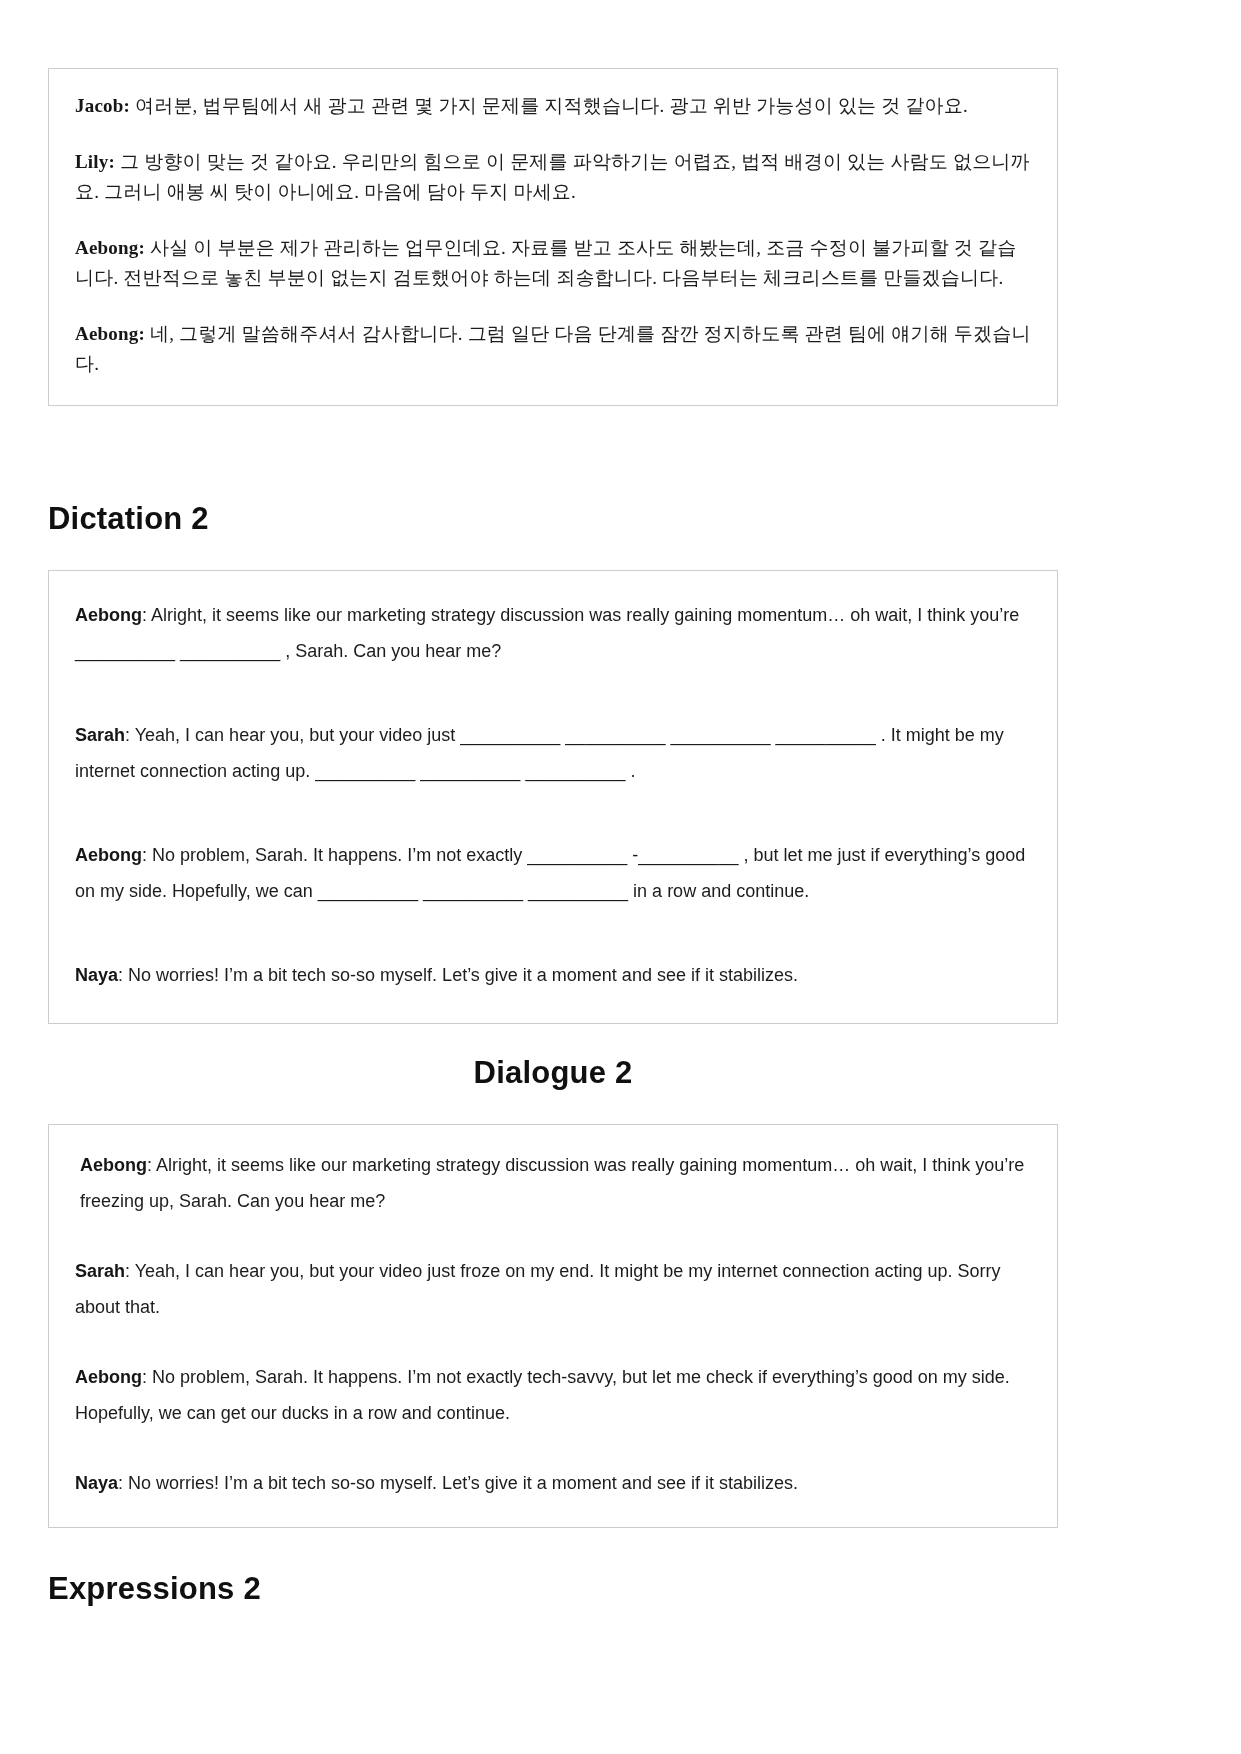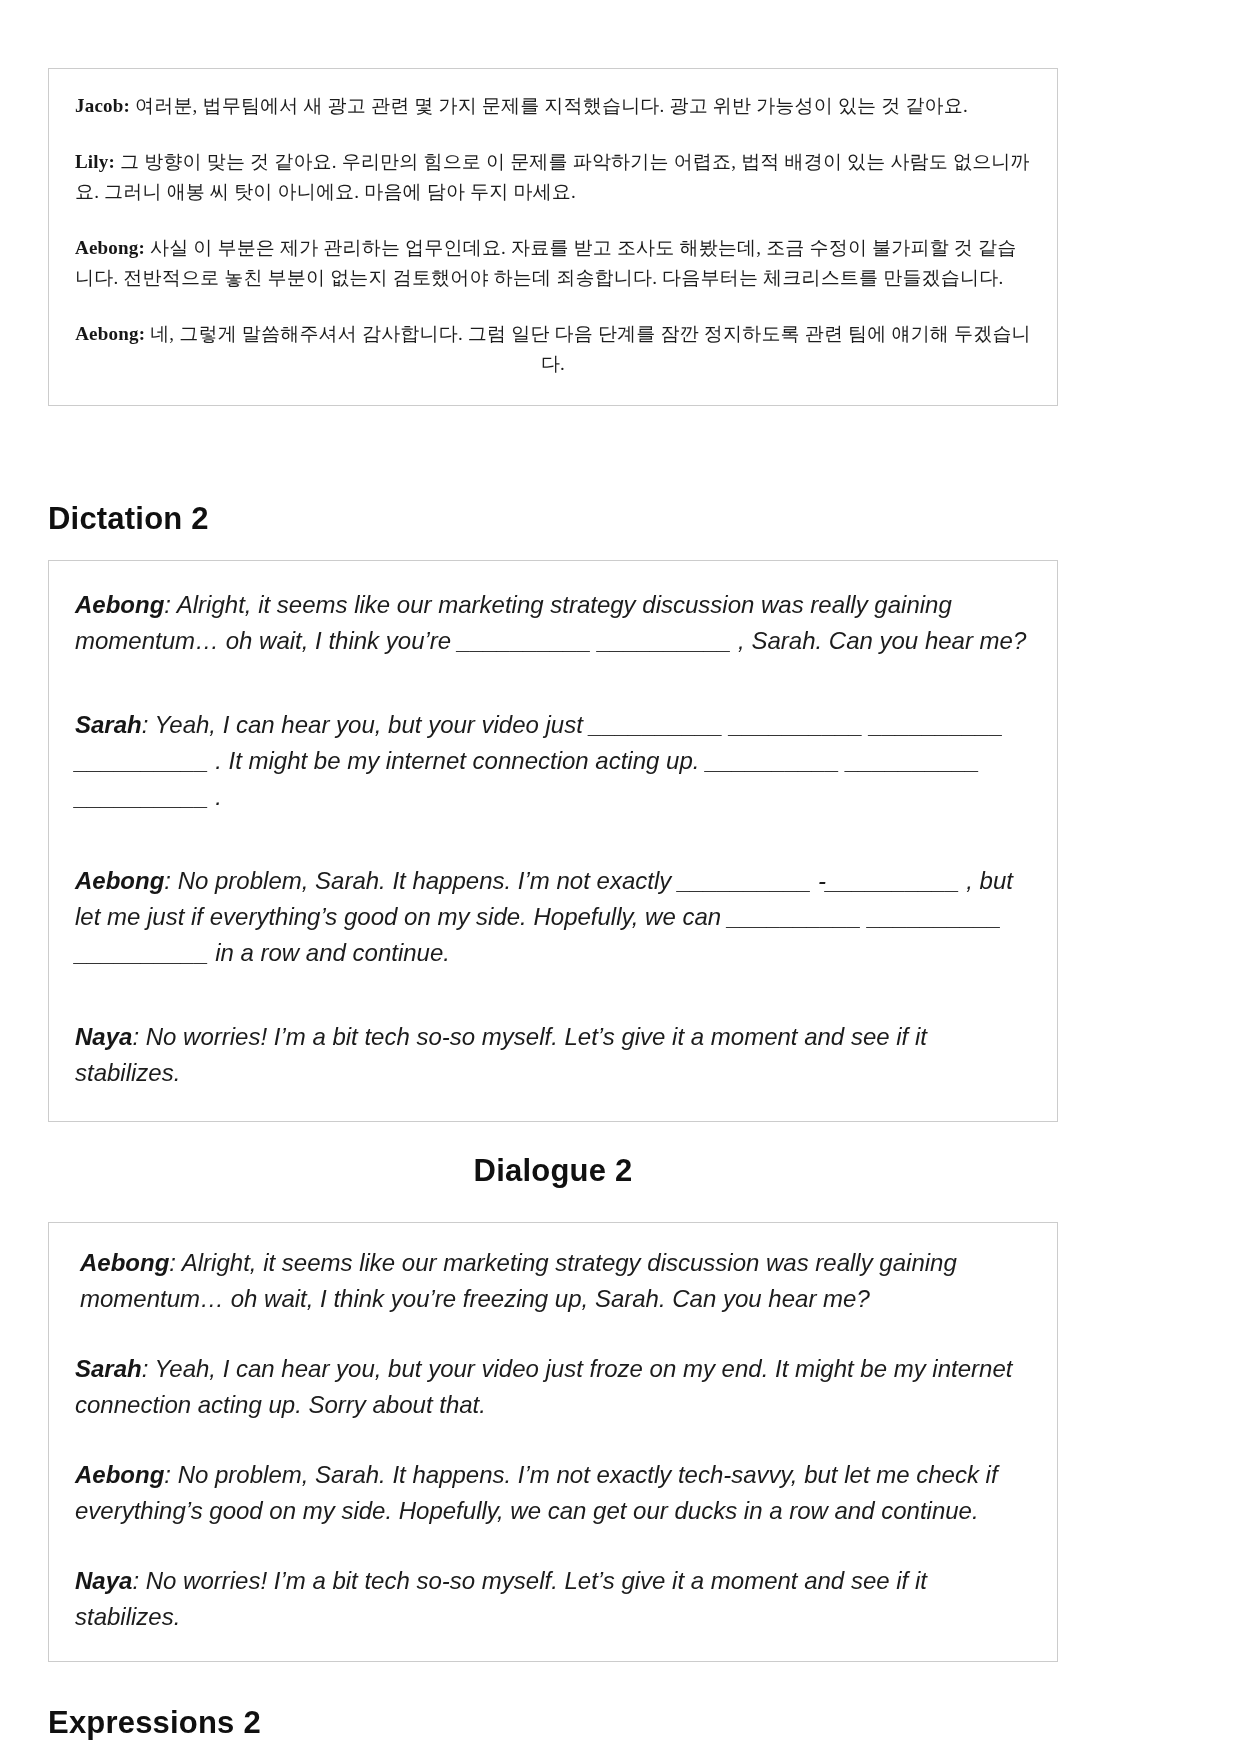--- a/index.html
+++ b/index.html
@@ -27,44 +27,43 @@
     padding: 22px 26px 26px 26px;
   }
   
   .box-korean p.turn {
     margin: 0 0 26px 0;
     font-size: 19px;
     line-height: 30px;
     letter-spacing: 0.2px;
     font-family: Liberation Serif, serif;
   }
-  .box-korean p.turn:last-child { margin-bottom: 0; text-align: center; }
+  .box-korean p.turn:last-child { margin-bottom: 0; }
   
   .box-english p.turn {
     margin: 0 0 34px 0;
-    font-size: 24px;
+    font-size: 18px;
     line-height: 36px;
-    font-style: italic;
   }
   .box-english p.turn:last-child { margin-bottom: 0; }
   .box-dictation { padding-top: 26px; padding-bottom: 30px; }
   .box-dictation p.turn { margin-bottom: 48px; }
   .box-dictation p.turn:last-child { margin-bottom: 0; }
   .spk { font-weight: 700; color: #161616; }
   .turn .line { white-space: pre-wrap; }
   .turn.indent { padding-left: 5px; }
   h2.section-heading {
     font-size: 31px;
     line-height: 42px;
     font-weight: 700;
     color: #101010;
     letter-spacing: 0.2px;
     margin: 0;
   }
-  #heading-dictation   { margin-top: 92px; margin-bottom: 20px; }
+  #heading-dictation   { margin-top: 92px; margin-bottom: 30px; }
   #heading-dialogue    { margin-top: 28px; margin-bottom: 30px; text-align: center; }
   #heading-expressions { margin-top: 40px; margin-bottom: 0; }
 </style>
 </head>
 <body>
 
 <div class="content">
 
   <div class="dialog-box box-korean">
     <p class="turn"><strong class="spk">Jacob:</strong><span class="line"> 여러분, 법무팀에서 새 광고 관련 몇 가지 문제를 지적했습니다. 광고 위반 가능성이 있는 것 같아요.</span></p>

